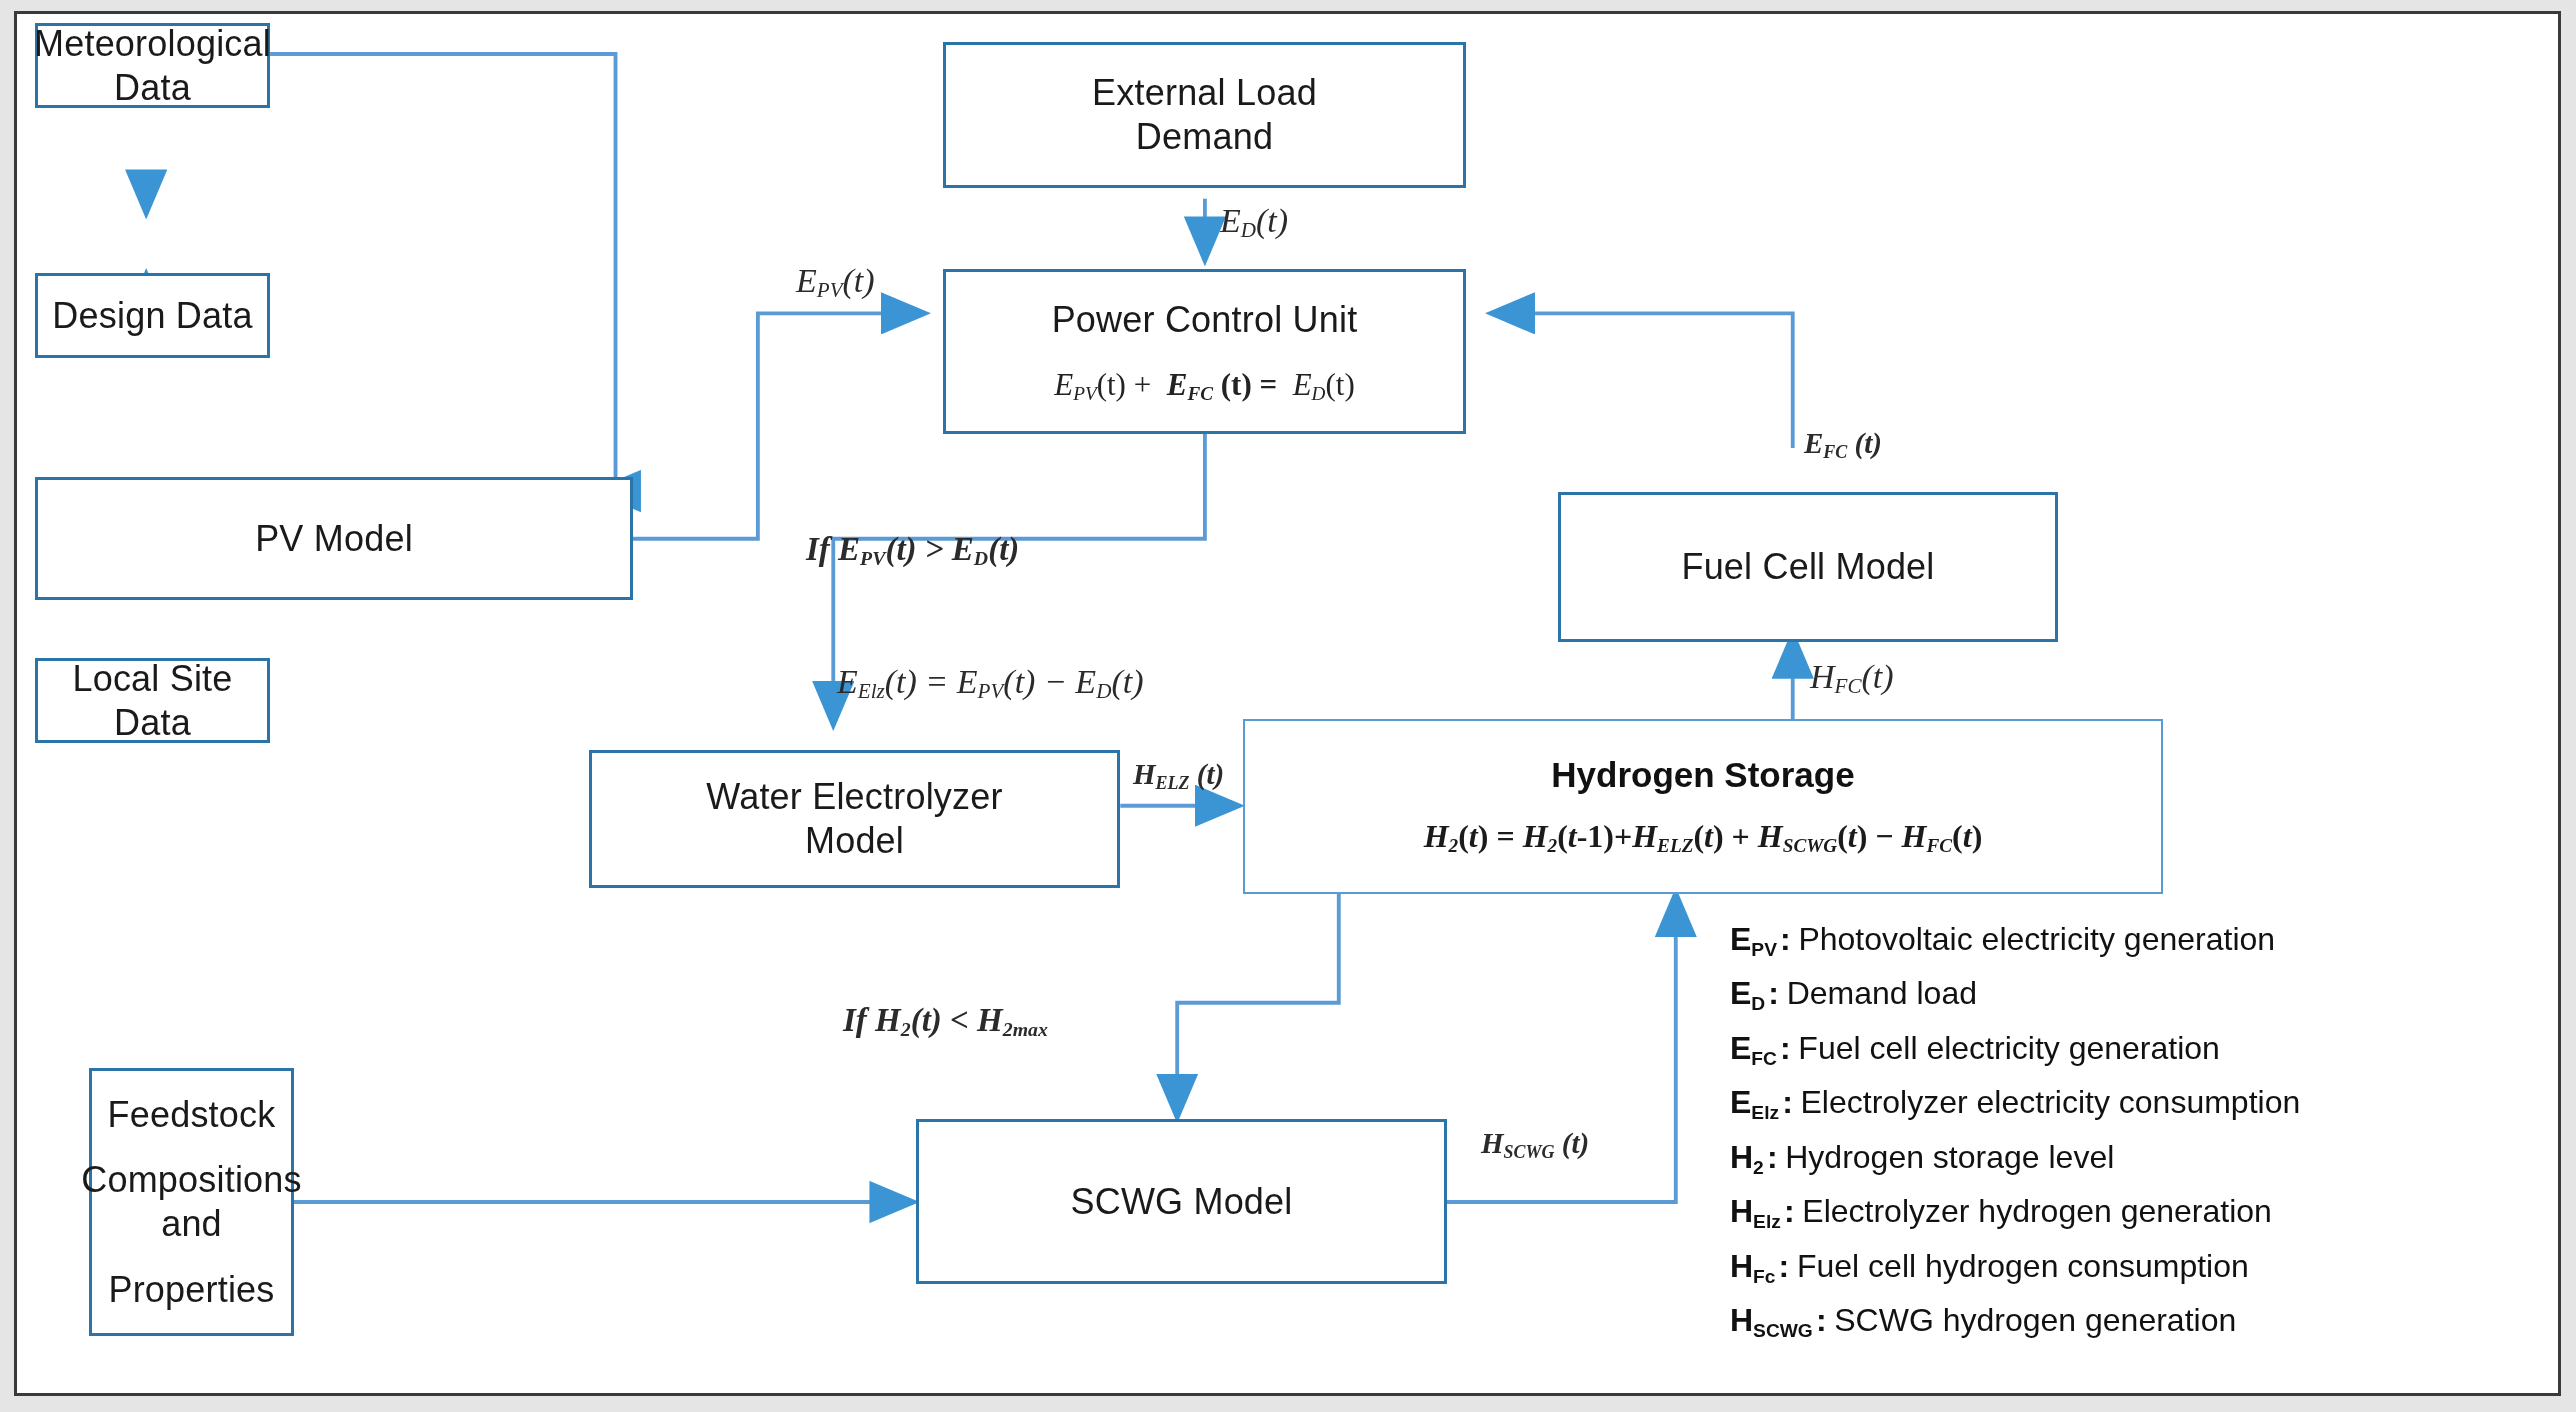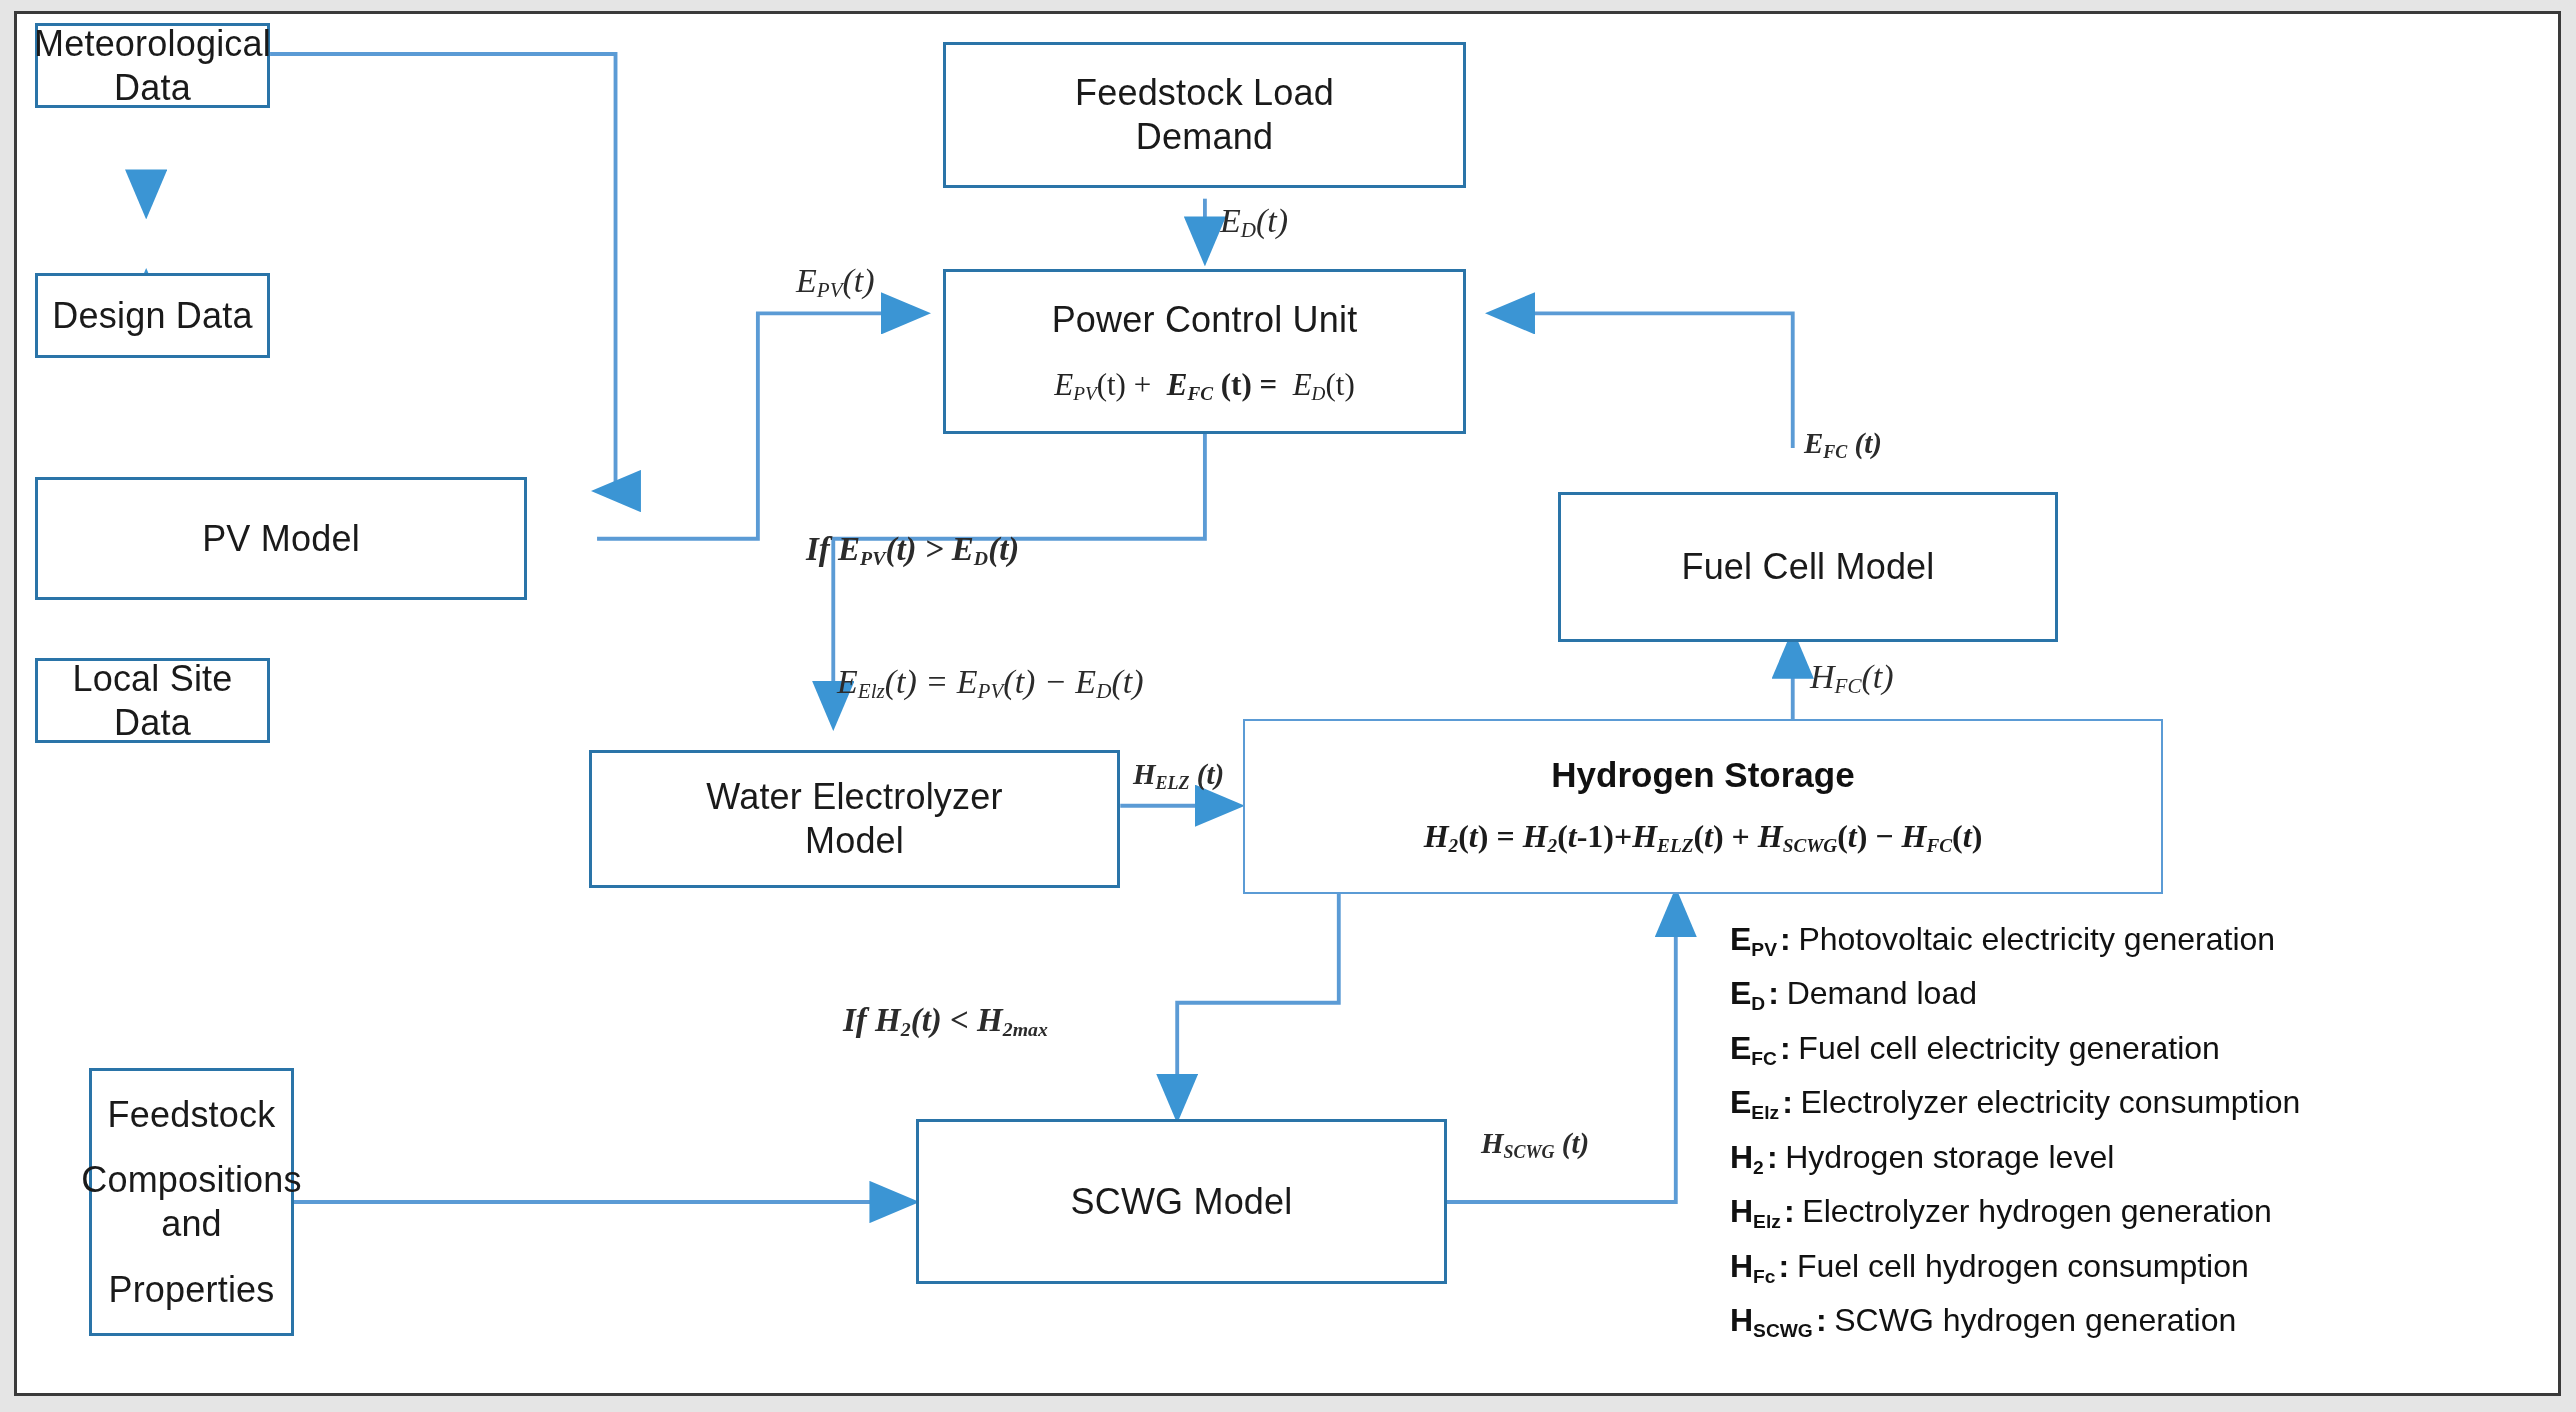--- a/index.html
+++ b/index.html
@@ -83,30 +83,30 @@
   </svg>
 
   <div class="node" style="left:35px;top:23px;width:235px;height:85px;">
     <span class="ttl">Meteorological Data</span>
   </div>
 
   <div class="node" style="left:35px;top:273px;width:235px;height:85px;">
     <span class="ttl">Design Data</span>
   </div>
 
-  <div class="node" style="left:35px;top:477px;width:492px;height:123px;text-align:center;">
+  <div class="node" style="left:35px;top:477px;width:598px;height:123px;text-align:center;">
     <span class="ttl">PV Model</span>
   </div>
 
   <div class="node" style="left:35px;top:658px;width:235px;height:85px;">
     <span class="ttl">Local Site Data</span>
   </div>
 
   <div class="node col" style="left:943px;top:42px;width:523px;height:146px;">
-    <span class="ttl">Feedstock Load</span>
+    <span class="ttl">External Load</span>
     <span class="ttl">Demand</span>
   </div>
 
   <div class="node col" style="left:943px;top:269px;width:523px;height:165px;justify-content:space-evenly;">
     <span class="ttl">Power Control Unit</span>
     <span class="eq">
       <i>E<sub>PV</sub></i>(t) +&nbsp; <span class="bd"><i>E<sub>FC</sub></i> (t) =</span> &nbsp;<i>E<sub>D</sub></i>(t)
     </span>
   </div>
 

